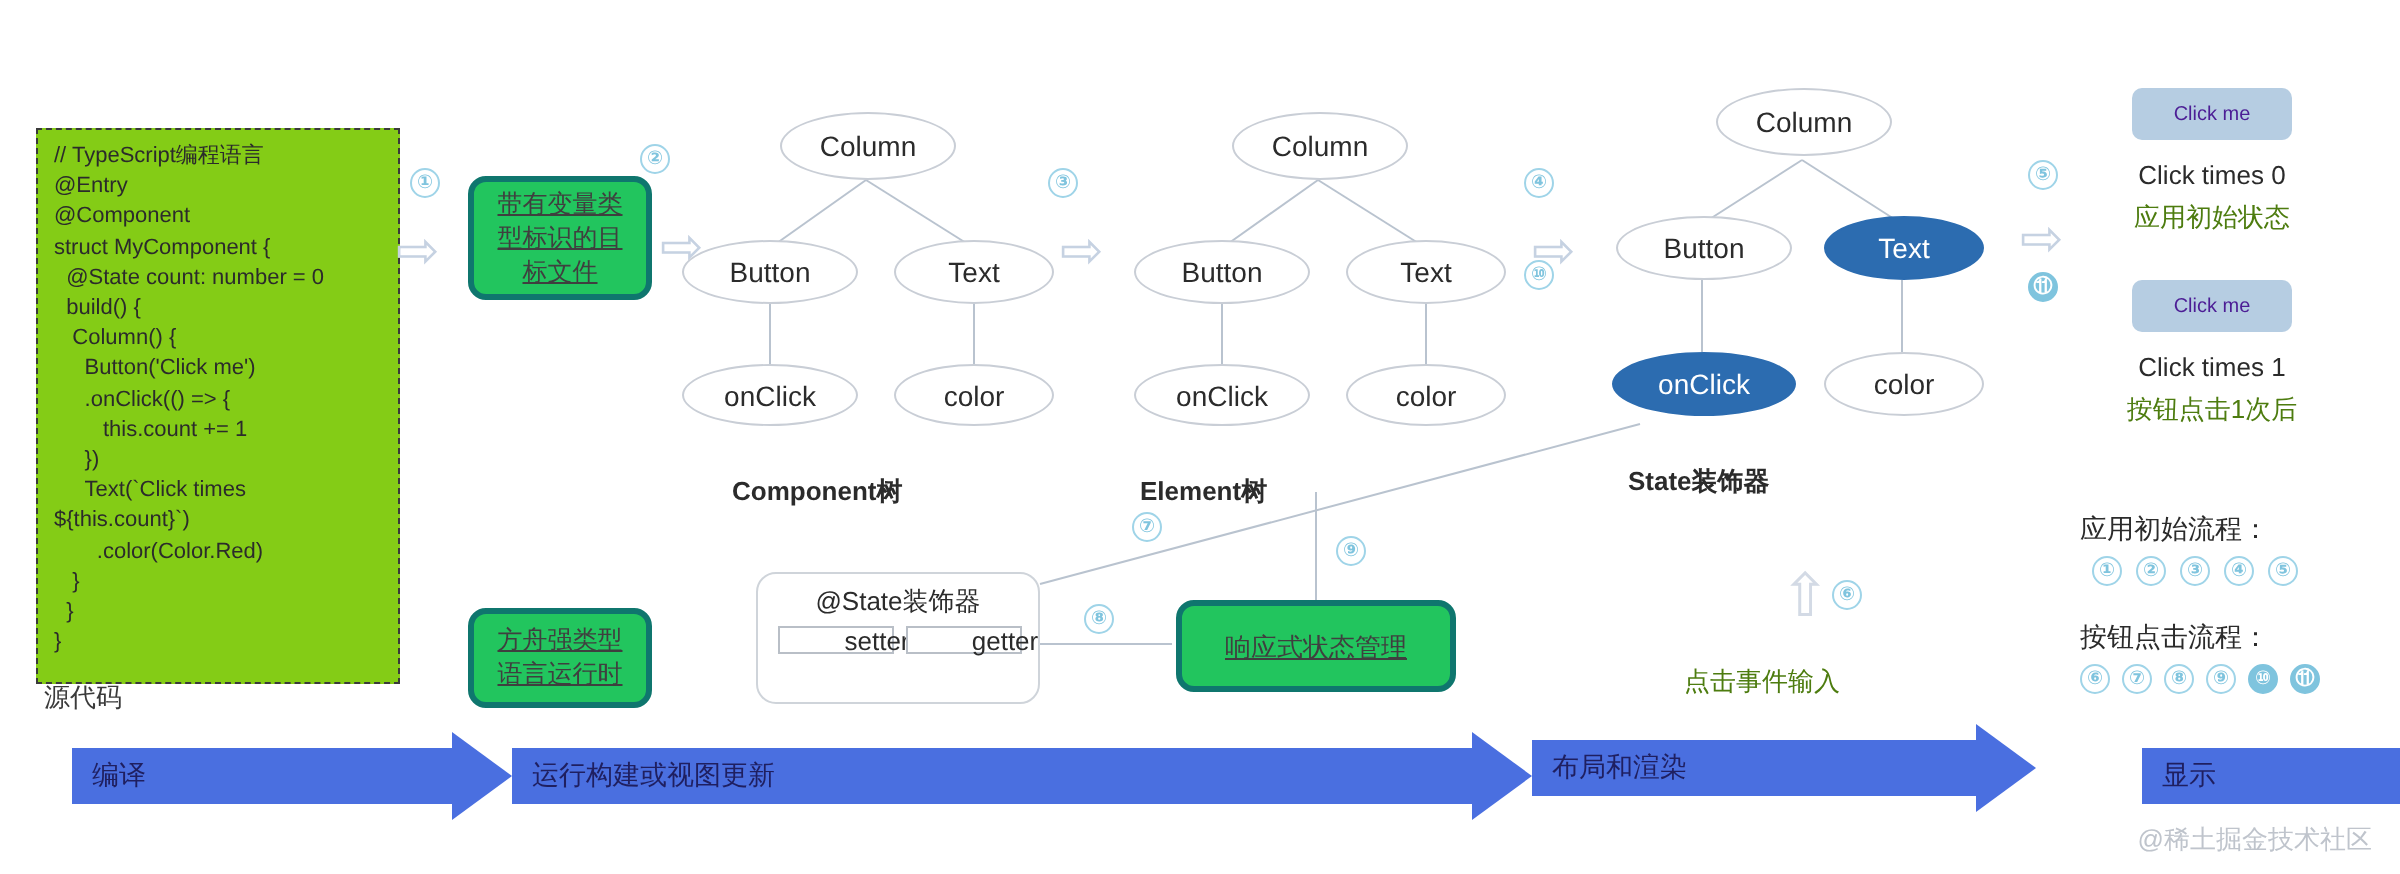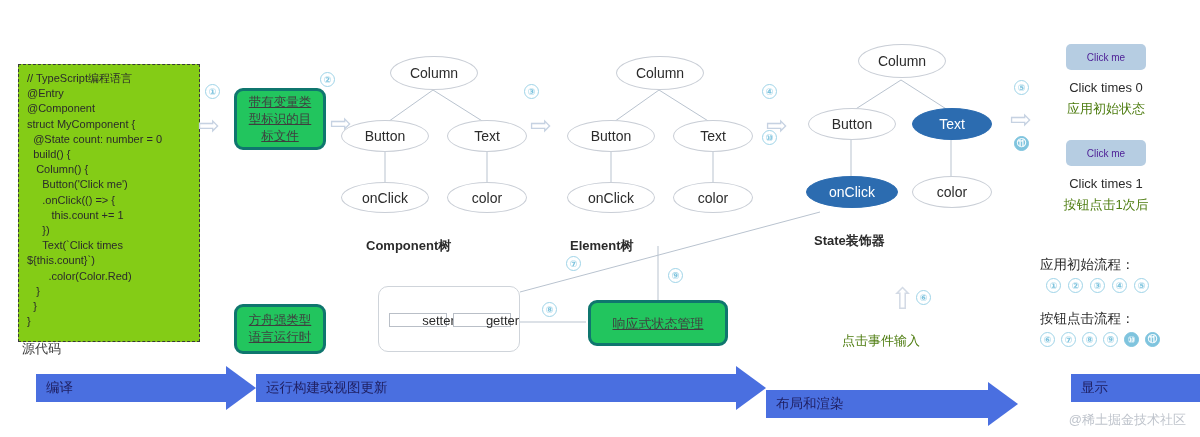--- a/index.html
+++ b/index.html
@@ -178,20 +178,21 @@
   <div class="abs node" style="left:808px;top:108px;width:88px;height:32px;">Button</div>
   <div class="abs node hl" style="left:912px;top:108px;width:80px;height:32px;">Text</div>
   <div class="abs node hl" style="left:806px;top:176px;width:92px;height:32px;">onClick</div>
   <div class="abs node" style="left:912px;top:176px;width:80px;height:32px;">color</div>
   <div class="abs tree-label" style="left:814px;top:232px;">State装饰器</div>
   <div class="abs marker" style="left:1014px;top:80px;">⑤</div>
   <div class="abs chev" style="left:1010px;top:106px;font-size:26px;line-height:1;">⇨</div>
   <div class="abs marker filled" style="left:1014px;top:136px;">⑪</div>
 
   <div class="abs state-box">
+    <div class="state-title">@State装饰器</div>
     <div class="sg" style="left:10px;">setter</div>
     <div class="sg" style="left:74px;">getter</div>
   </div>
   <div class="abs marker" style="left:542px;top:302px;">⑧</div>
   <div class="abs marker" style="left:566px;top:256px;">⑦</div>
   <div class="abs marker" style="left:668px;top:268px;">⑨</div>
   <div class="abs rbox reactive">响应式状态管理</div>
 
   <div class="abs up-arrow" style="left:890px;top:284px;">⇧</div>
   <div class="abs marker" style="left:916px;top:290px;">⑥</div>
@@ -225,21 +226,21 @@
   </div>
 
   <div class="abs phase-wrap" style="left:18px;top:366px;">
     <div class="phase" style="width:190px;">编译</div>
     <div class="phase-head"></div>
   </div>
   <div class="abs phase-wrap" style="left:238px;top:366px;">
     <div class="phase" style="width:480px;">运行构建或视图更新</div>
     <div class="phase-head"></div>
   </div>
-  <div class="abs phase-wrap" style="left:748px;top:382px;">
+  <div class="abs phase-wrap" style="left:748px;top:362px;">
     <div class="phase" style="width:222px;">布局和渲染</div>
     <div class="phase-head"></div>
   </div>
   <div class="abs phase-wrap" style="left:1053px;top:366px;">
     <div class="phase" style="width:152px;">显示</div>
     <div class="phase-head"></div>
   </div>
 
   <div class="abs watermark">@稀土掘金技术社区</div>
 </div>

